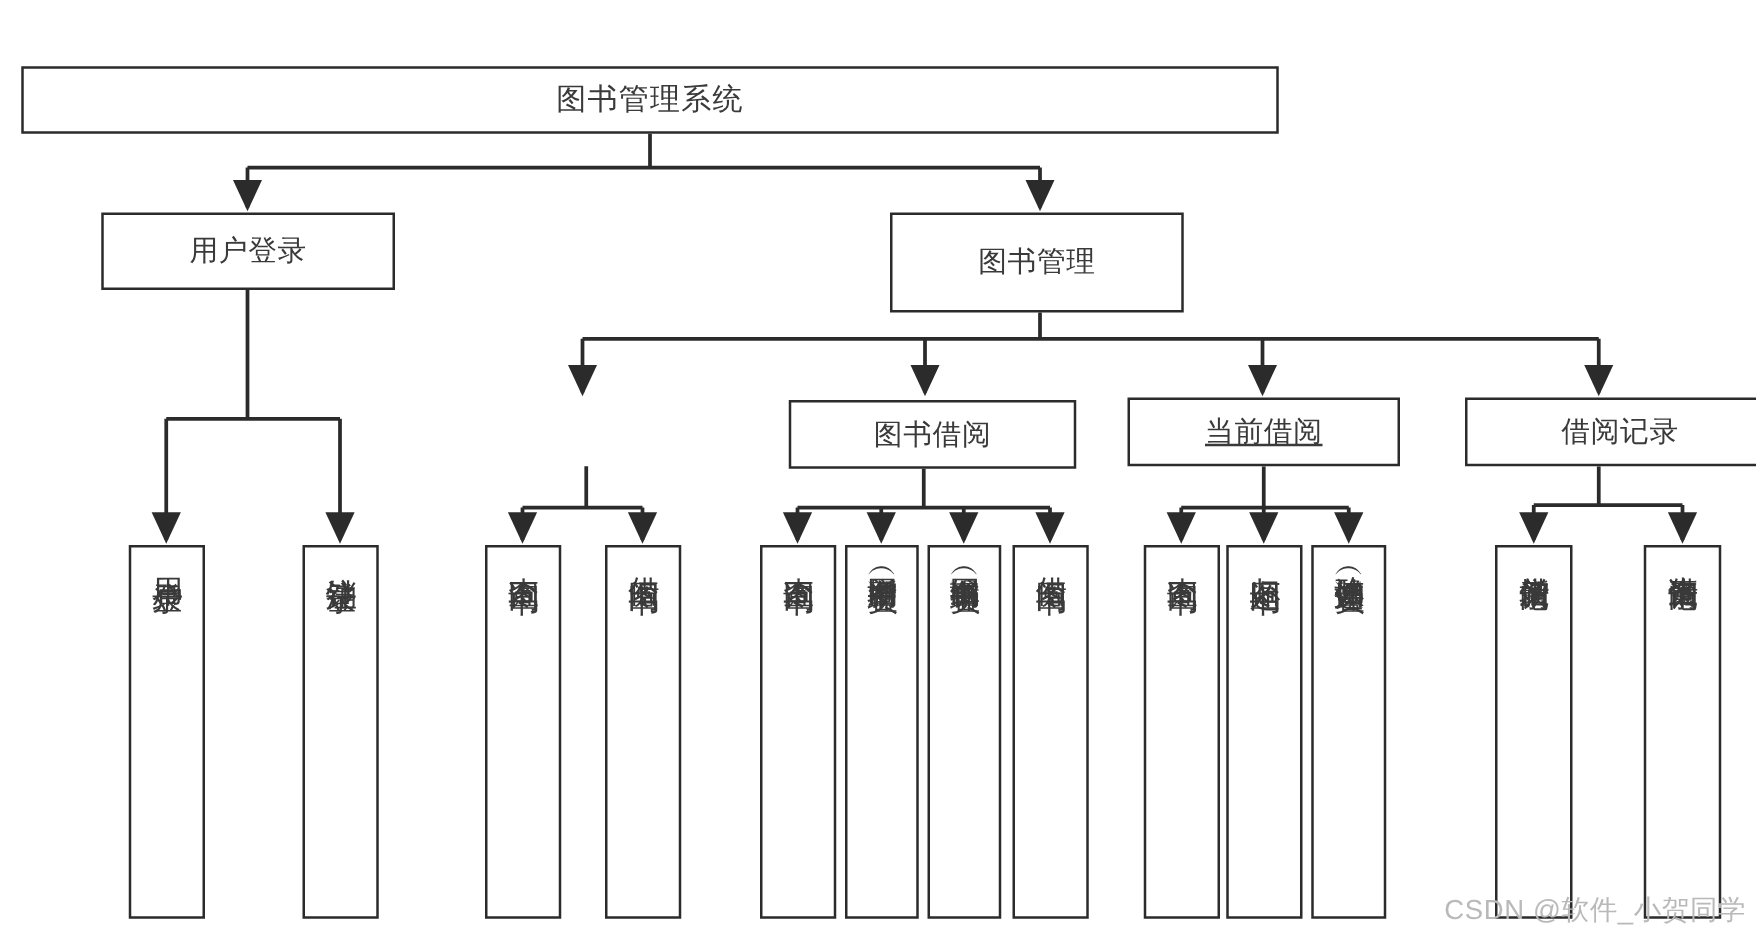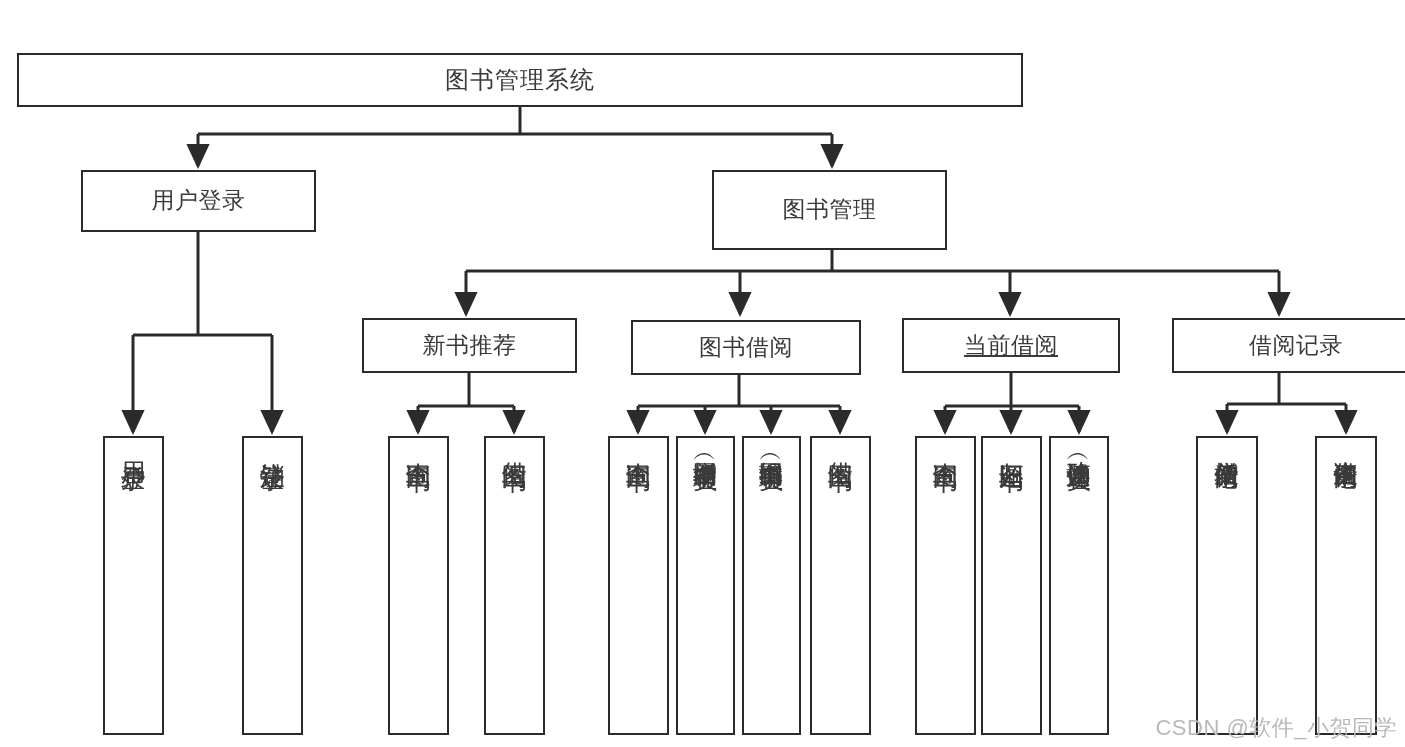--- a/index.html
+++ b/index.html
@@ -142,23 +142,20 @@
   </div>
 
   <div class="node horiz" style="left:81px; top:170px; width:235px; height:62px;">
     <span class="node-label">用户登录</span>
   </div>
 
   <div class="node horiz" style="left:712px; top:170px; width:235px; height:80px;">
     <span class="node-label">图书管理</span>
   </div>
 
-  <div class="node horiz" style="left:362px; top:318px; width:215px; height:55px;">
-    <span class="node-label">新书推荐</span>
-  </div>
 
   <div class="node horiz" style="left:631px; top:320px; width:230px; height:55px;">
     <span class="node-label">图书借阅</span>
   </div>
 
   <div class="node horiz" style="left:902px; top:318px; width:218px; height:55px;text-decoration:underline;">
     <span class="node-label">当前借阅</span>
   </div>
 
   <div class="node horiz" style="left:1172px; top:318px; width:248px; height:55px;">

